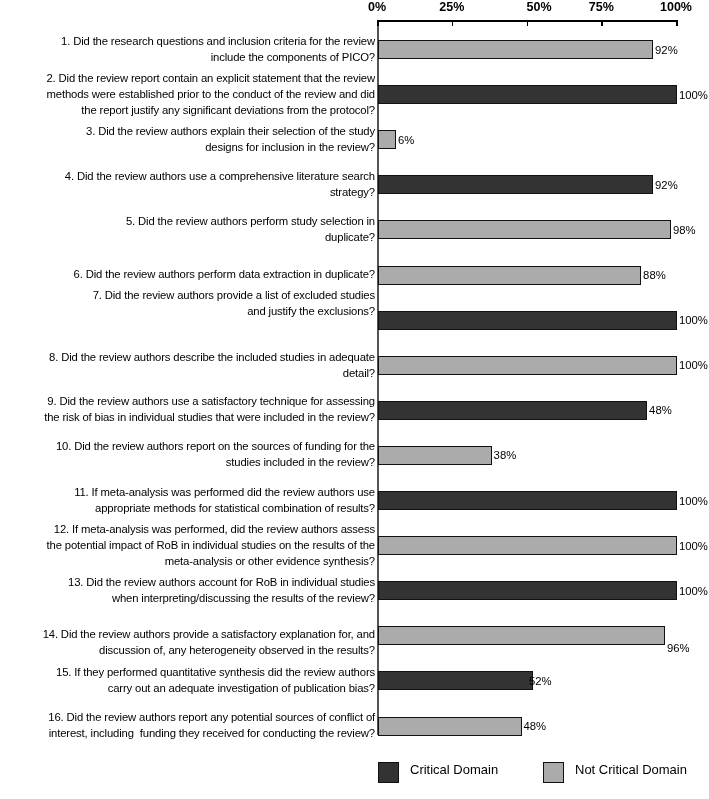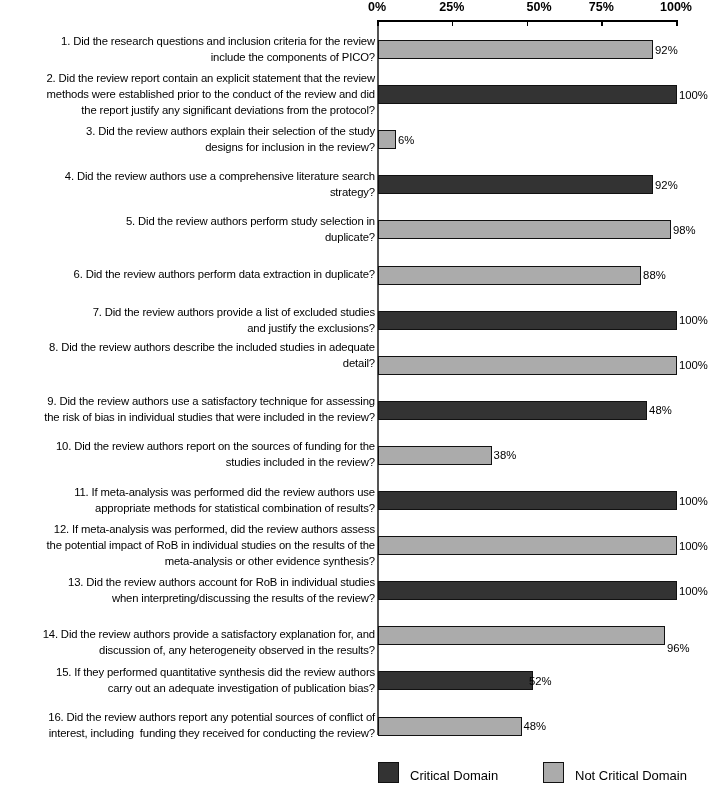--- a/index.html
+++ b/index.html
@@ -115,21 +115,21 @@
     position: absolute;
     left: 0;
     top: 762px;
     width: 709px;
     height: 30px;
   }
   .legend-item {
     position: absolute;
     top: 0;
     display: flex;
-    align-items: flex-end;
+    align-items: flex-start;
   }
   .legend-swatch {
     width: 21px;
     height: 21px;
     box-sizing: border-box;
     border: 1.3px solid #111111;
   }
   .legend-swatch.critical    { background: #333333; }
   .legend-swatch.noncritical { background: #ababab; }
   .legend-text {
@@ -205,29 +205,29 @@
         </div>
       </div>
       <div class="row" style="top: 0px;">
         <div class="row-label" style="top: 266px;">6. Did the review authors perform data extraction in duplicate?</div>
         <div class="bar-wrap" style="top: 265.5px;">
           <div class="bar noncritical" style="width: 263.12px;"></div>
           <div class="bar-value" style="left: 263.12px;">88%</div>
         </div>
       </div>
       <div class="row" style="top: 0px;">
-        <div class="row-label" style="top: 304px;">7. Did the review authors provide a list of excluded studies
+        <div class="row-label" style="top: 287px;">7. Did the review authors provide a list of excluded studies
 and justify the exclusions?</div>
         <div class="bar-wrap" style="top: 310.6px;">
           <div class="bar critical" style="width: 299px;"></div>
           <div class="bar-value" style="left: 299px;">100%</div>
         </div>
       </div>
       <div class="row" style="top: 0px;">
-        <div class="row-label" style="top: 339px;">8. Did the review authors describe the included studies in adequate
+        <div class="row-label" style="top: 349px;">8. Did the review authors describe the included studies in adequate
 detail?</div>
         <div class="bar-wrap" style="top: 355.7px;">
           <div class="bar noncritical" style="width: 299px;"></div>
           <div class="bar-value" style="left: 299px;">100%</div>
         </div>
       </div>
       <div class="row" style="top: 0px;">
         <div class="row-label" style="top: 393.3px;">9. Did the review authors use a satisfactory technique for assessing
 the risk of bias in individual studies that were included in the review?</div>
         <div class="bar-wrap" style="top: 400.8px;">

